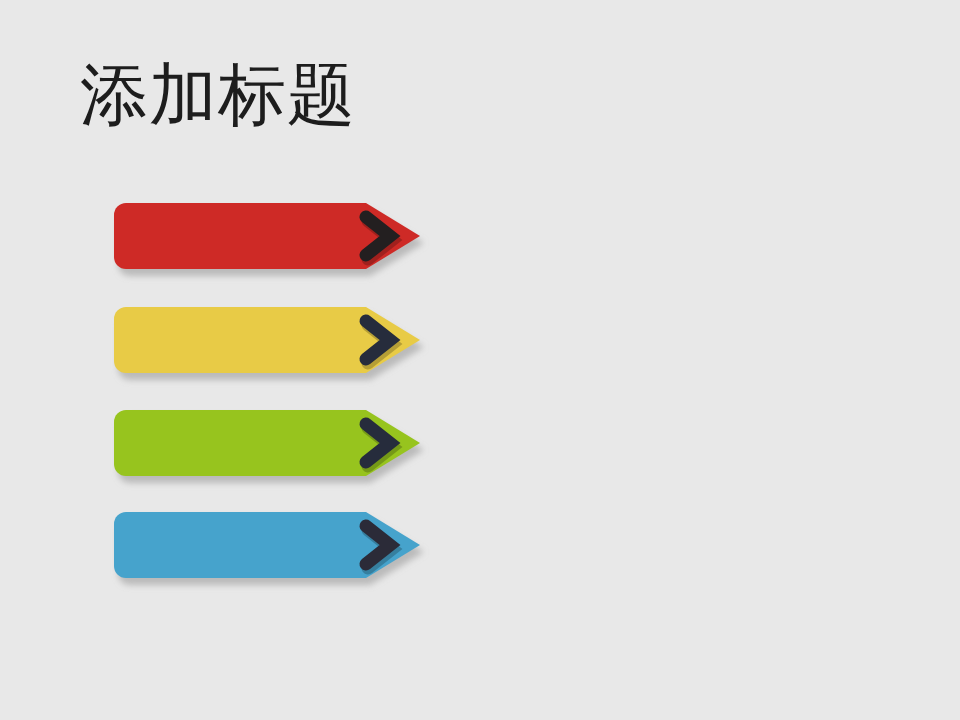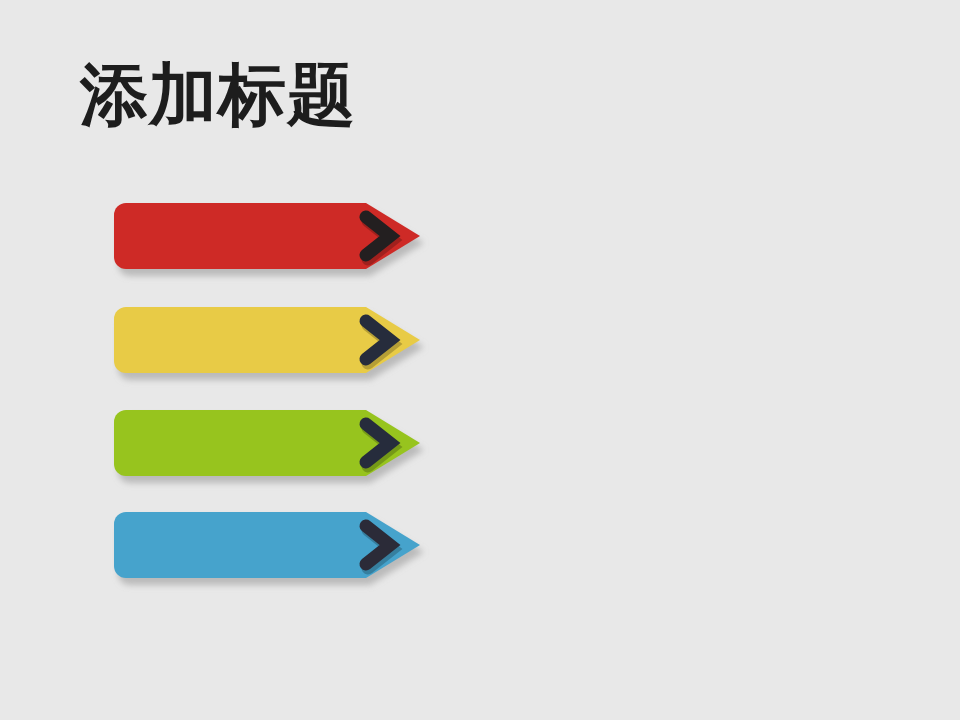--- a/index.html
+++ b/index.html
@@ -17,21 +17,21 @@
     width: 960px;
     height: 720px;
     background: #e8e8e8;
   }
   #slide-title {
     position: absolute;
     left: 80px;
     top: 52px;
     font-size: 68px;
     line-height: 86px;
-    font-weight: 700;
+    font-weight: 400;
     color: #1d1d1d;
     letter-spacing: 1px;
     white-space: nowrap;
     font-family: "DejaVu Sans", "Liberation Sans", sans-serif;
   }
   #arrow-list {
     position: absolute;
     left: 0;
     top: 0;
     width: 960px;

